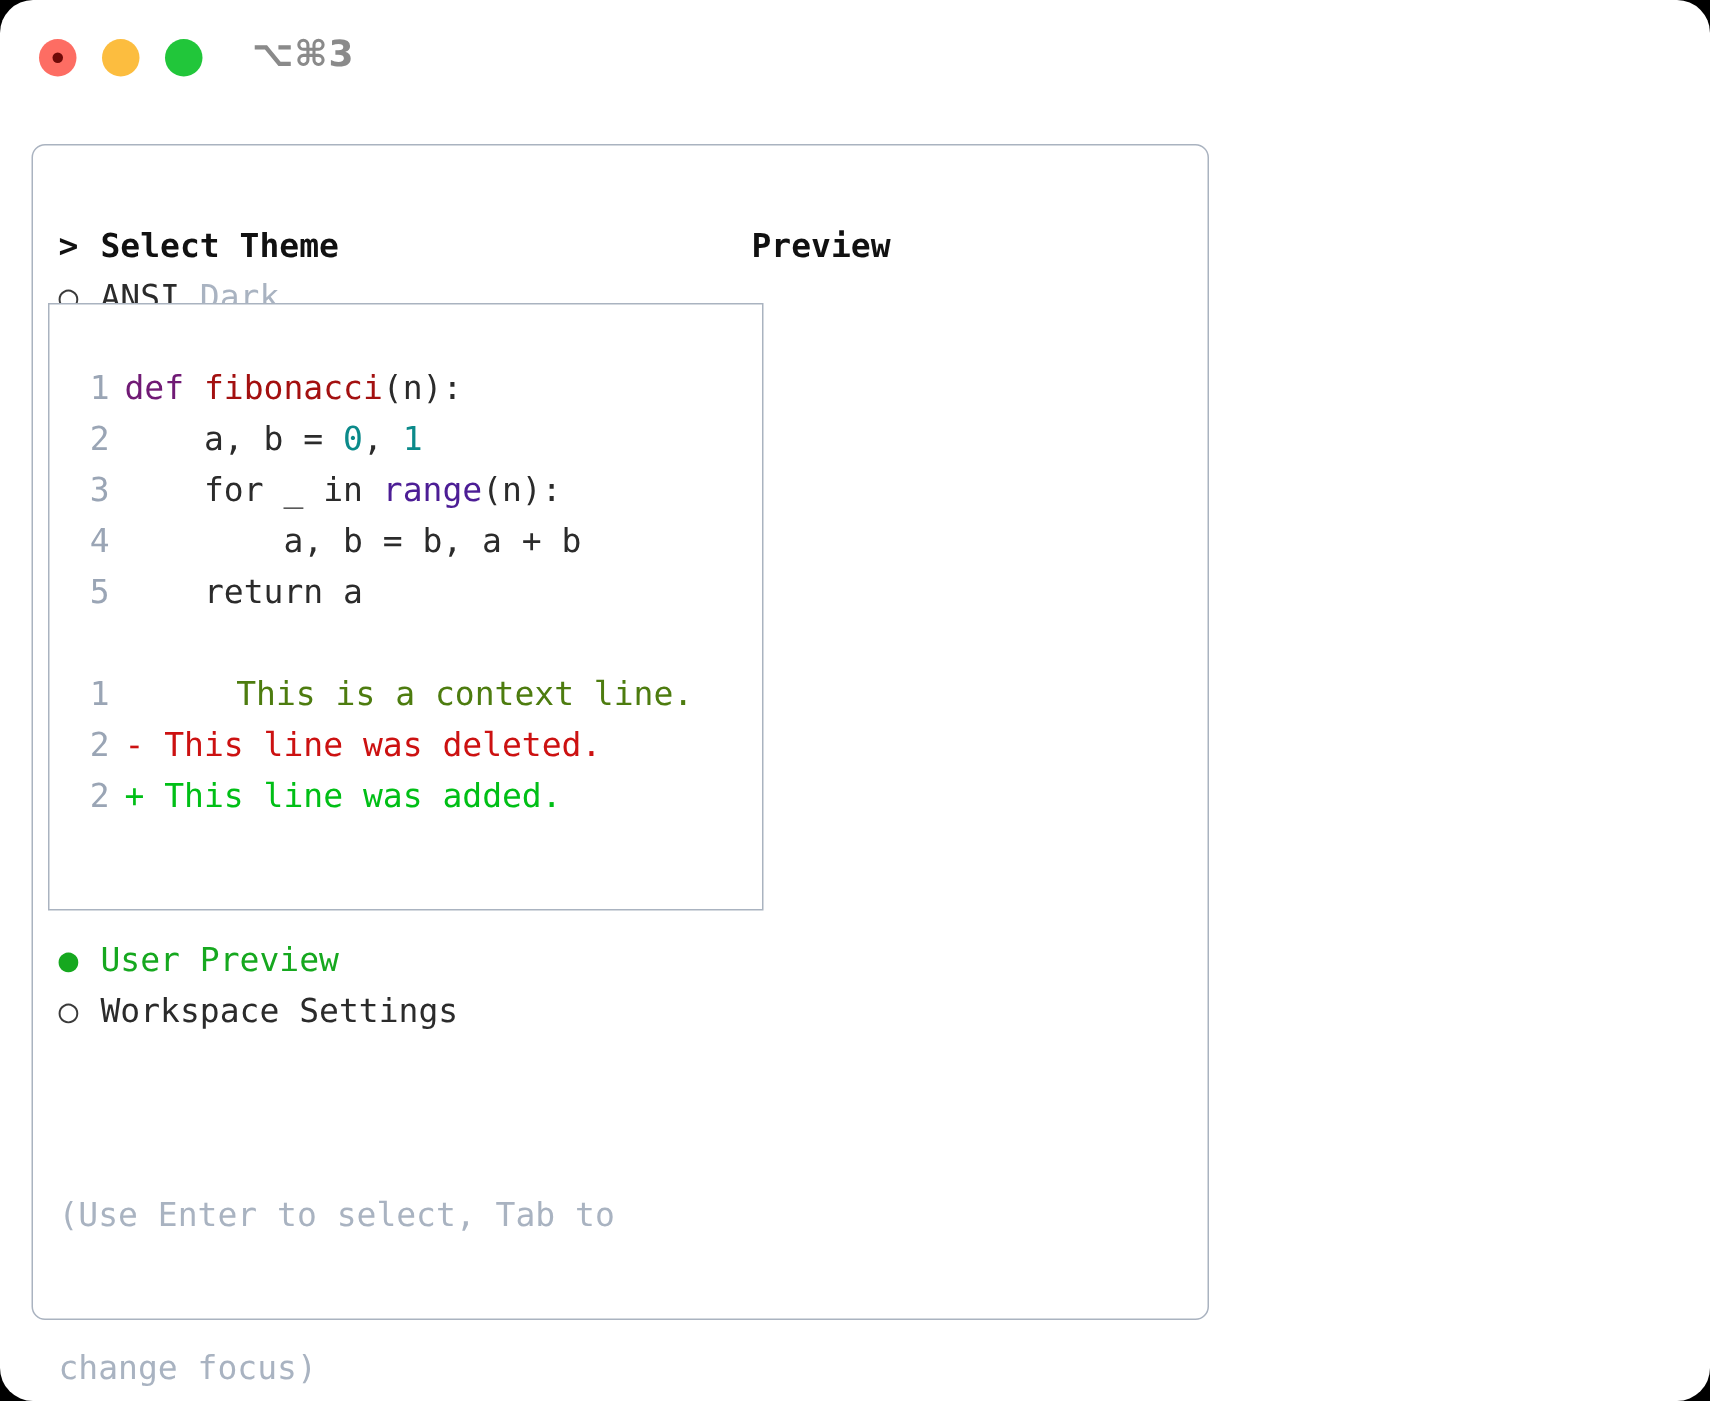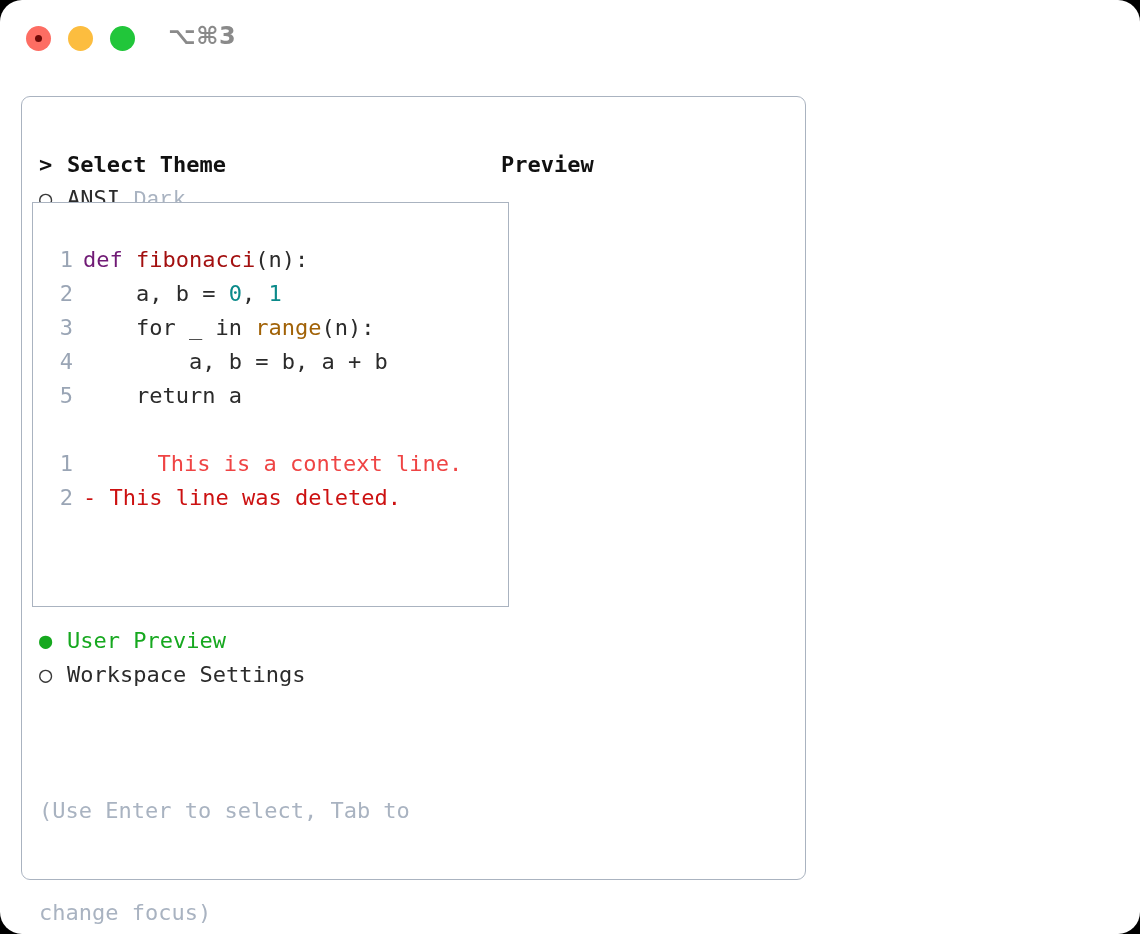--- a/index.html
+++ b/index.html
@@ -116,21 +116,21 @@
     display: inline-block;
     width: 28px;
     white-space: pre;
   }
   .marker-arrow { font-weight: bold; color: #111111; }
   .marker-off   { color: #3a3a3a; }
   .marker-on    { color: #16a81f; }
 
   .theme-name { color: #2b2b2b; }
   .theme-name.sel { color: #16a81f; }
-  .theme-tag  { color: #a9b3c1; font-family: Liberation Mono, monospace; }
+  .theme-tag  { color: #a9b3c1; }
 
   .apply-head {
     padding-left: 28px;
     color: #1c1c1c;
   }
 
   .blank { height: 34px; }
 
   .hint {
     margin-top: 0;
@@ -181,24 +181,24 @@
     display: inline-block;
     width: 28px;
     text-align: right;
     color: #9aa5b5;
   }
   .lgap { display: inline-block; width: 10px; }
 
   .tok-kw   { color: #701a75; }
   .tok-fn   { color: #a31010; }
   .tok-num  { color: #0b8a8a; }
-  .tok-call { color: #a16207; }
+  .tok-call { color: #4c1d95; }
   .tok-plain{ color: #2b2b2b; }
 
-  .diff-ctx { color: #ef4444; margin-left: 24px; }
+  .diff-ctx { color: #4d7c0f; margin-left: 24px; }
   .diff-del { color: #cc1111; }
   .diff-add { color: #00bf16; }
 </style>
 </head>
 <body>
 
 <div class="window">
 
   <div class="titlebar">
     <div class="traffic">
@@ -257,19 +257,20 @@
               <div class="code-line"><span class="lnum">1</span><span class="lgap"></span><span class="tok-kw">def </span><span class="tok-fn">fibonacci</span><span class="tok-plain">(n):</span></div>
               <div class="code-line"><span class="lnum">2</span><span class="lgap"></span><span class="tok-plain">    a, b = </span><span class="tok-num">0</span><span class="tok-plain">, </span><span class="tok-num">1</span></div>
               <div class="code-line"><span class="lnum">3</span><span class="lgap"></span><span class="tok-plain">    for _ in </span><span class="tok-call">range</span><span class="tok-plain">(n):</span></div>
               <div class="code-line"><span class="lnum">4</span><span class="lgap"></span><span class="tok-plain">        a, b = b, a + b</span></div>
               <div class="code-line"><span class="lnum">5</span><span class="lgap"></span><span class="tok-plain">    return a</span></div>
             </div>
           <div class="code-line"> </div>
           <div id="diff-lines">
               <div class="code-line"><span class="lnum">1</span><span class="lgap"></span><span class="diff-ctx">  </span><span class="diff-ctx">This is a context line.</span></div>
               <div class="code-line"><span class="lnum">2</span><span class="lgap"></span><span class="diff-del">- </span><span class="diff-del">This line was deleted.</span></div>
+              <div class="code-line"><span class="lnum">2</span><span class="lgap"></span><span class="diff-add">+ </span><span class="diff-add">This line was added.</span></div>
             </div>
         </div>
       </div>
 
     </div>
   </div>
 </div>
 
 </body></html>

